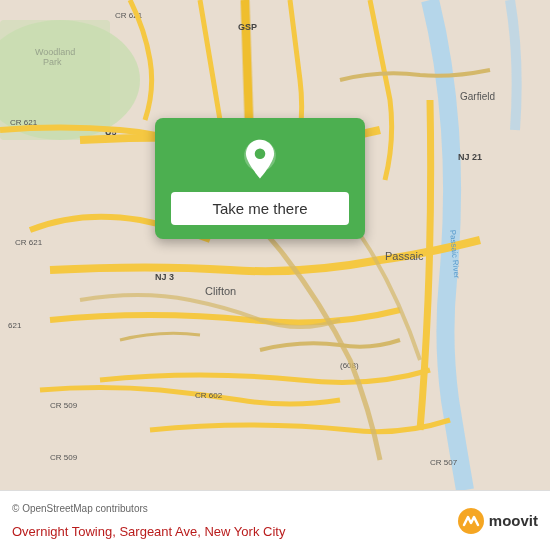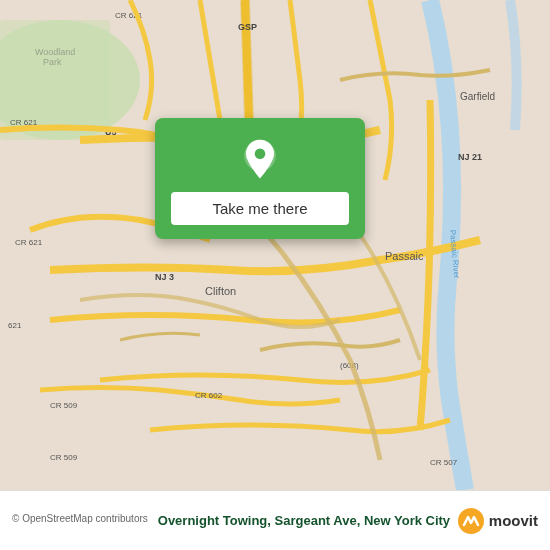--- a/index.html
+++ b/index.html
@@ -60,32 +60,33 @@
       background: white;
       display: flex;
       align-items: center;
       justify-content: space-between;
       padding: 0 12px;
       border-top: 1px solid #ddd;
     }
 
     #bottom-left {
       display: flex;
+      flex-direction: column;
       gap: 10px;
     }
 
     #copyright-text {
       font-size: 10px;
       color: #666;
     }
 
     #location-title {
       font-size: 13px;
-      font-weight: 700;
-      color: #14532d;
+      font-weight: 400;
+      color: #b91c1c;
       text-align: right;
     }
 
     #moovit-logo {
       display: flex;
       align-items: center;
       gap: 4px;
     }
 
     #moovit-icon {

